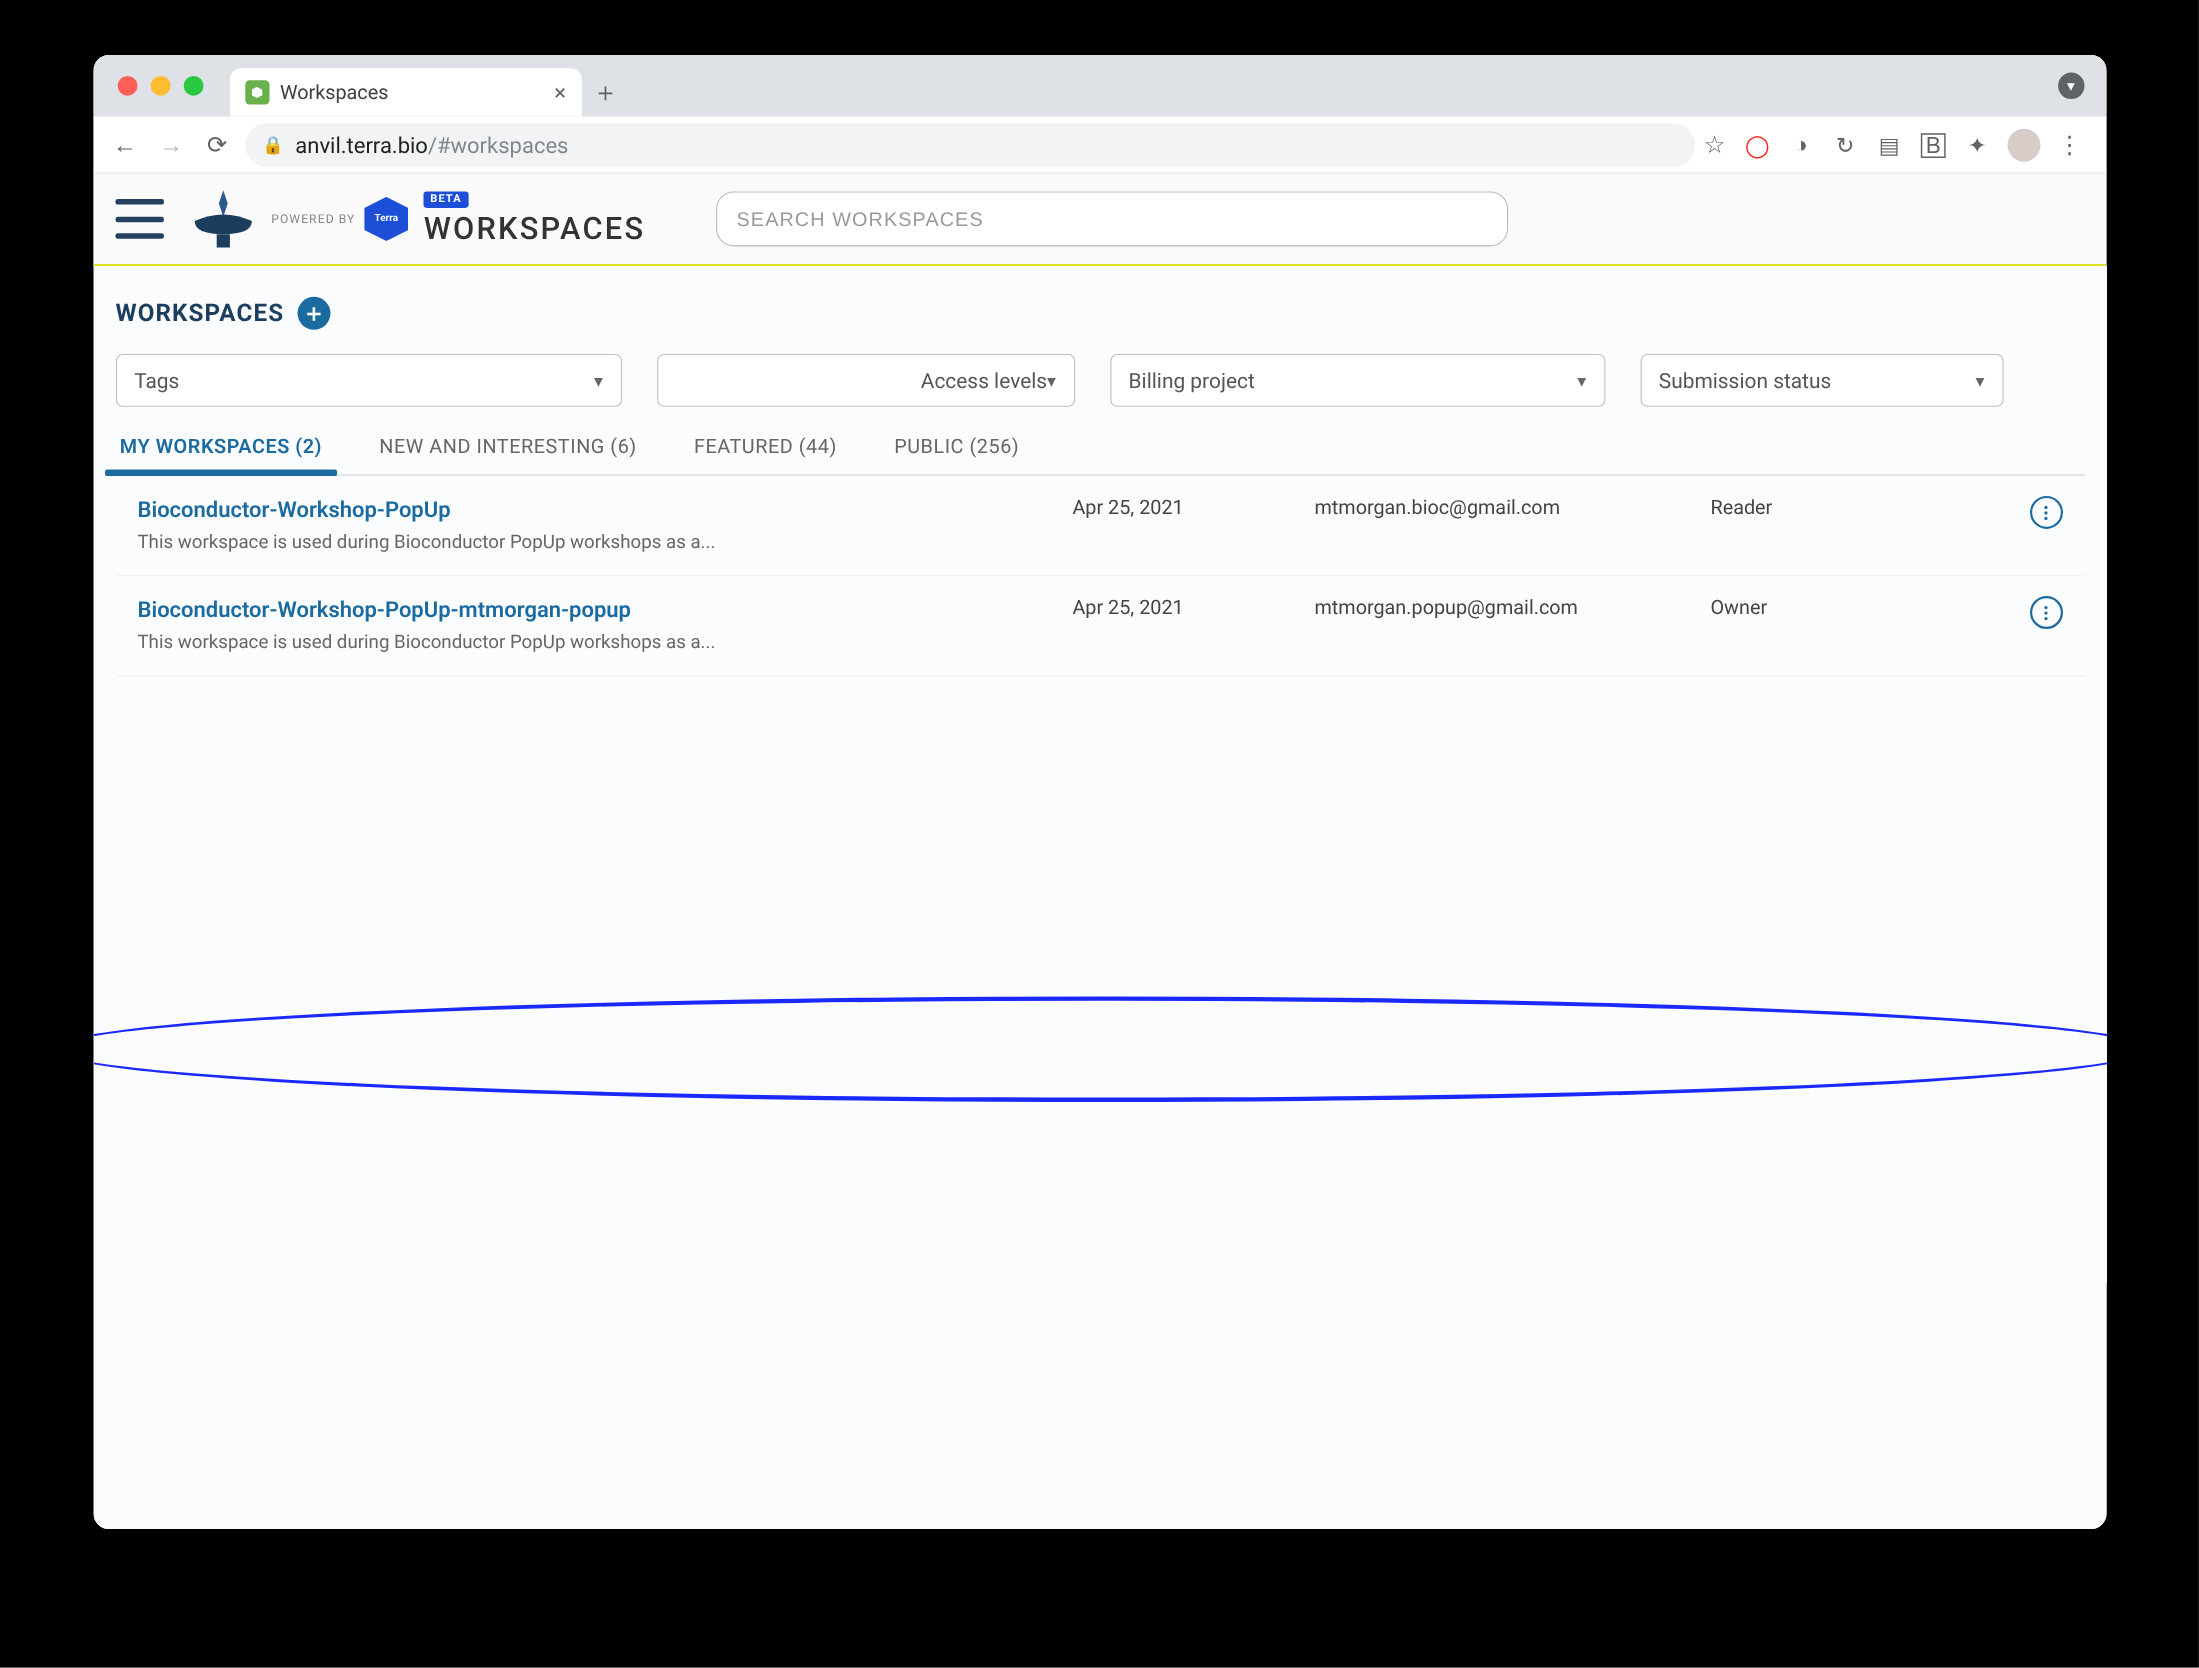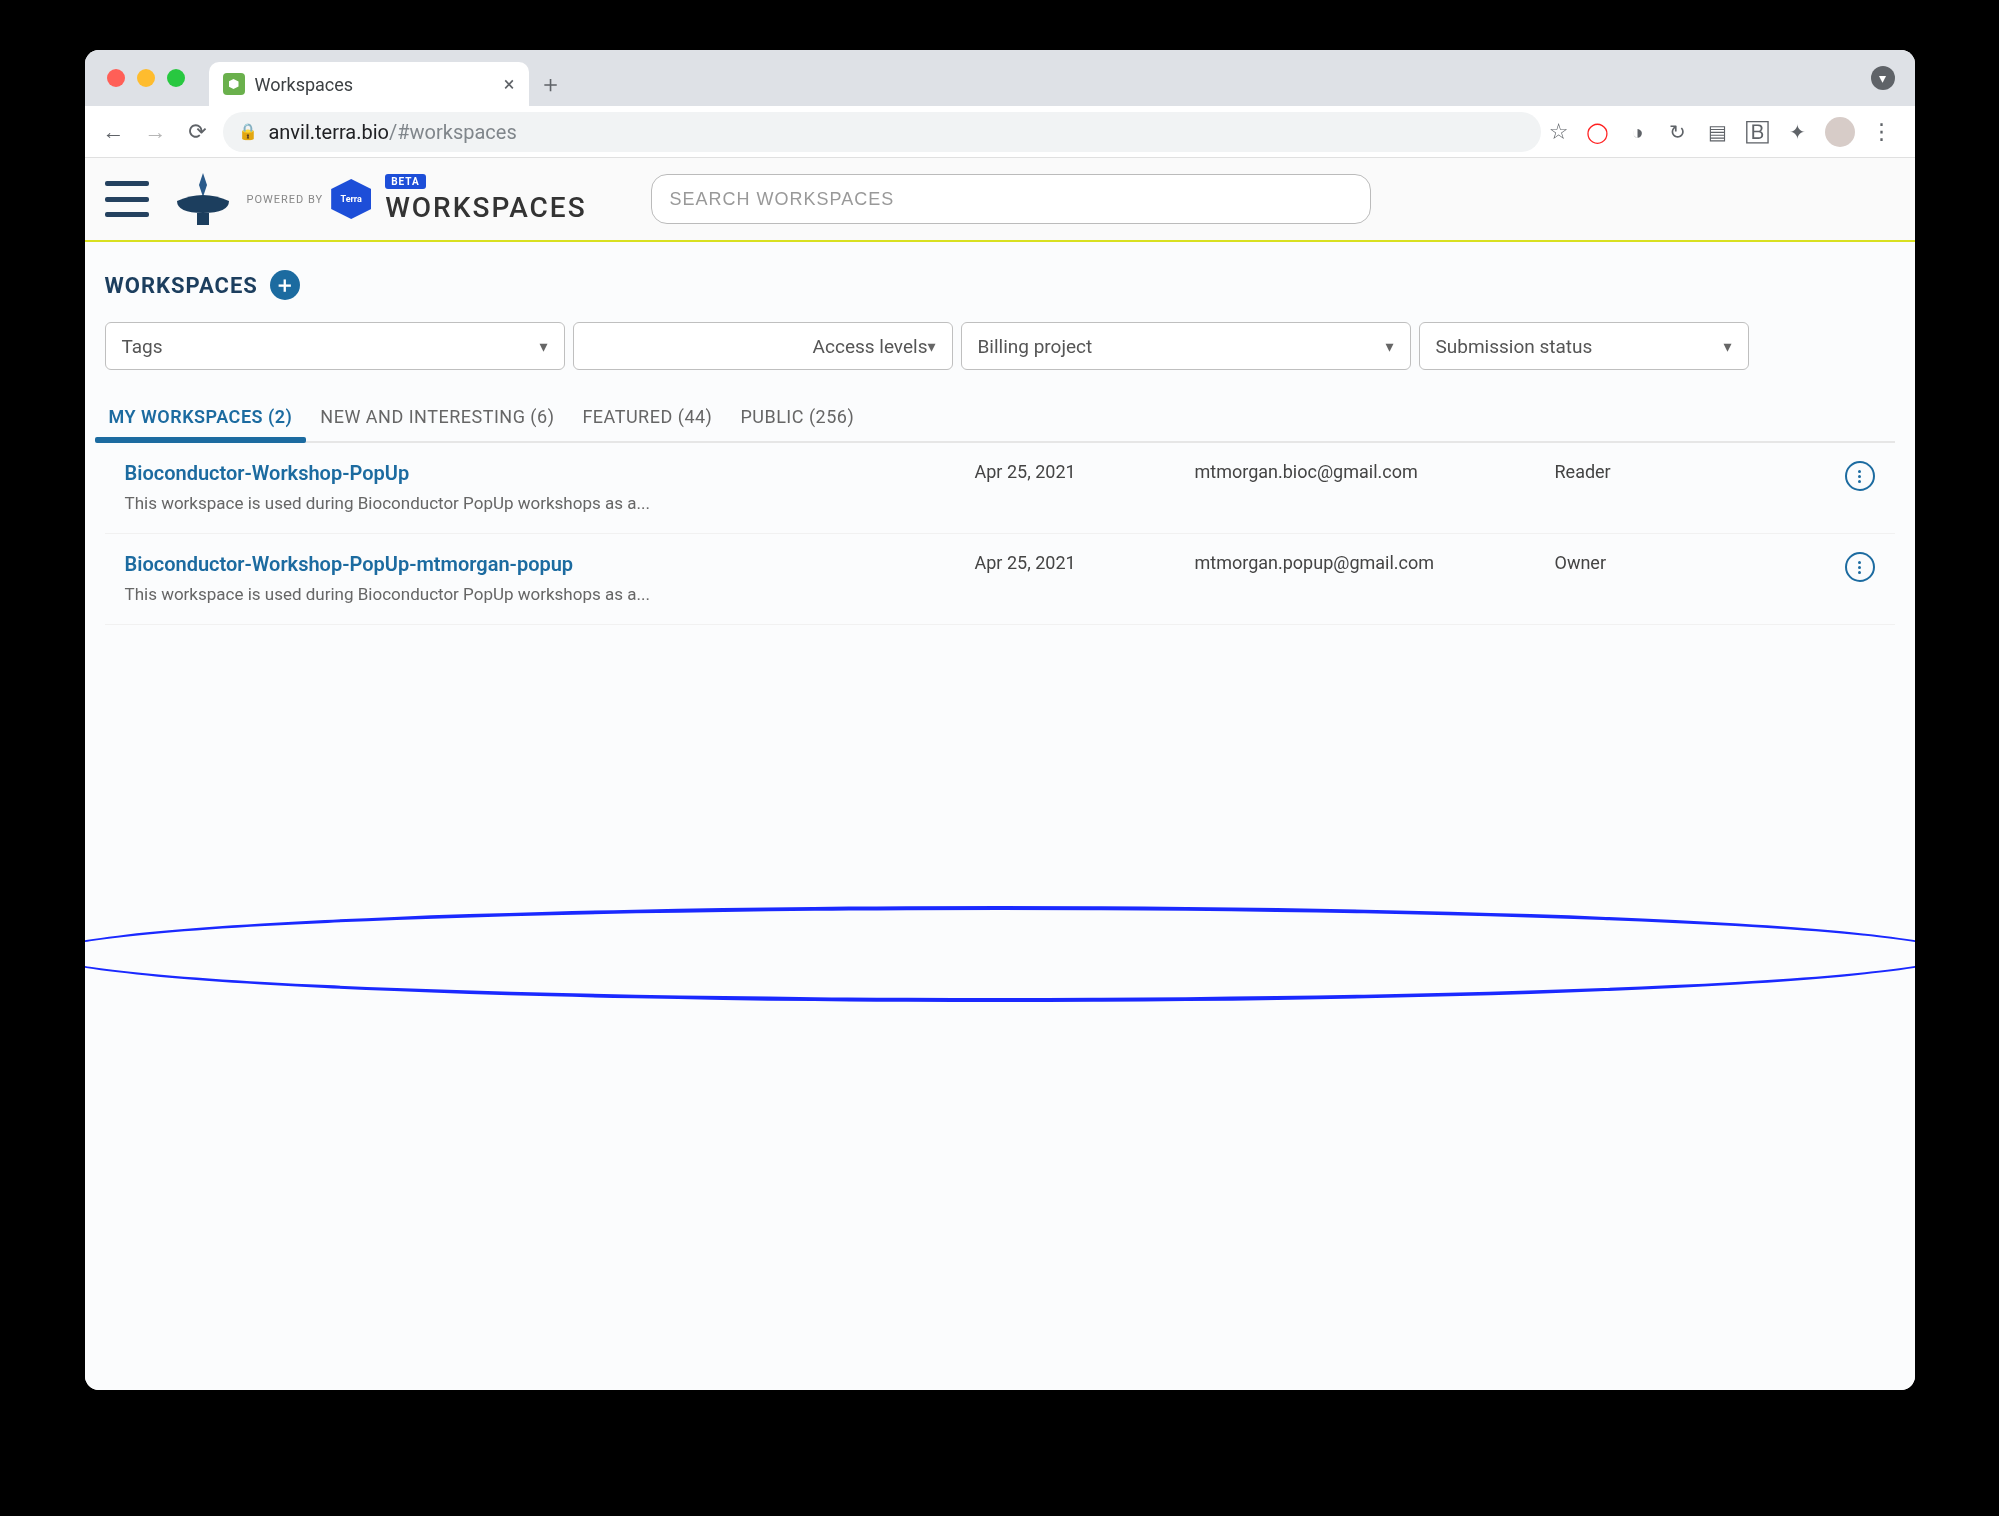--- a/index.html
+++ b/index.html
@@ -75,28 +75,28 @@
   .beta-badge{background:#1d4ed8;color:#fff;font-size:10px;font-weight:bold;padding:2px 6px;border-radius:3px;width:fit-content;letter-spacing:1px;}
   .ws-title{font-size:28px;color:#333;letter-spacing:2px;font-weight:500;}
   .search-box{margin-left:40px;width:720px;height:50px;border:1px solid #bbb;border-radius:16px;background:#fff;display:flex;align-items:center;padding:0 18px;}
   .search-box input{border:none;outline:none;width:100%;font-size:18px;color:#333;letter-spacing:1px;}
   .search-box input::placeholder{color:#999;letter-spacing:1px;}
   
   .page{flex:1;background:#fbfcfd;padding:28px 20px 0;overflow:auto;}
   .page-title-row{display:flex;align-items:center;gap:12px;margin-bottom:22px;}
   .page-title{font-size:22px;font-weight:700;color:#1c3e5e;letter-spacing:1px;}
   .plus-circle{width:30px;height:30px;border-radius:50%;background:#1c6ba0;color:#fff;display:flex;align-items:center;justify-content:center;font-size:22px;font-weight:bold;cursor:pointer;}
-  .filters{display:flex;gap:8px;margin-bottom:36px;}
+  .filters{display:flex;gap:32px;margin-bottom:26px;}
   .filter{flex:0 0 auto;min-width:300px;width:380px;height:48px;border:1px solid #bfbfbf;border-radius:6px;background:#fff;display:flex;align-items:center;justify-content:space-between;padding:0 16px;font-size:19px;color:#555;cursor:pointer;}
   .filter:nth-child(1){width:460px;}
   .filter:nth-child(2){width:380px;justify-content:flex-end;}
   .filter:nth-child(3){width:450px;}
   .filter:nth-child(4){width:330px;}
   .chev{color:#666;font-size:16px;}
-  .tabs{display:flex;gap:20px;border-bottom:2px solid #e6e6e6;margin-bottom:0;}
+  .tabs{display:flex;gap:44px;border-bottom:2px solid #e6e6e6;margin-bottom:0;}
   .tabs .tabi{padding:0 4px 14px;font-size:18px;color:#666;letter-spacing:0.5px;cursor:pointer;position:relative;}
   .tabs .tabi.active{color:#1c6ba0;font-weight:600;}
   .tabs .tabi.active::after{content:"";position:absolute;left:-10px;right:-10px;bottom:-2px;height:6px;background:#1c6ba0;border-radius:2px;}
   
   .thead{display:grid;grid-template-columns: 1fr 220px 360px 260px 60px;padding:22px 20px 16px;font-size:18px;font-weight:700;color:#333;border-bottom:1px solid #eee;}
   .thead .sort{display:flex;align-items:center;gap:14px;}
   .sort-arrow{color:#1c6ba0;font-size:18px;}
   .trow{display:grid;grid-template-columns: 1fr 220px 360px 260px 60px;padding:18px 20px 20px;border-bottom:1px solid #f1f1f1;position:relative;}
   .ws-name{color:#1c6ba0;font-size:20px;font-weight:600;cursor:pointer;}
   .ws-desc{color:#666;font-size:17px;margin-top:8px;}

